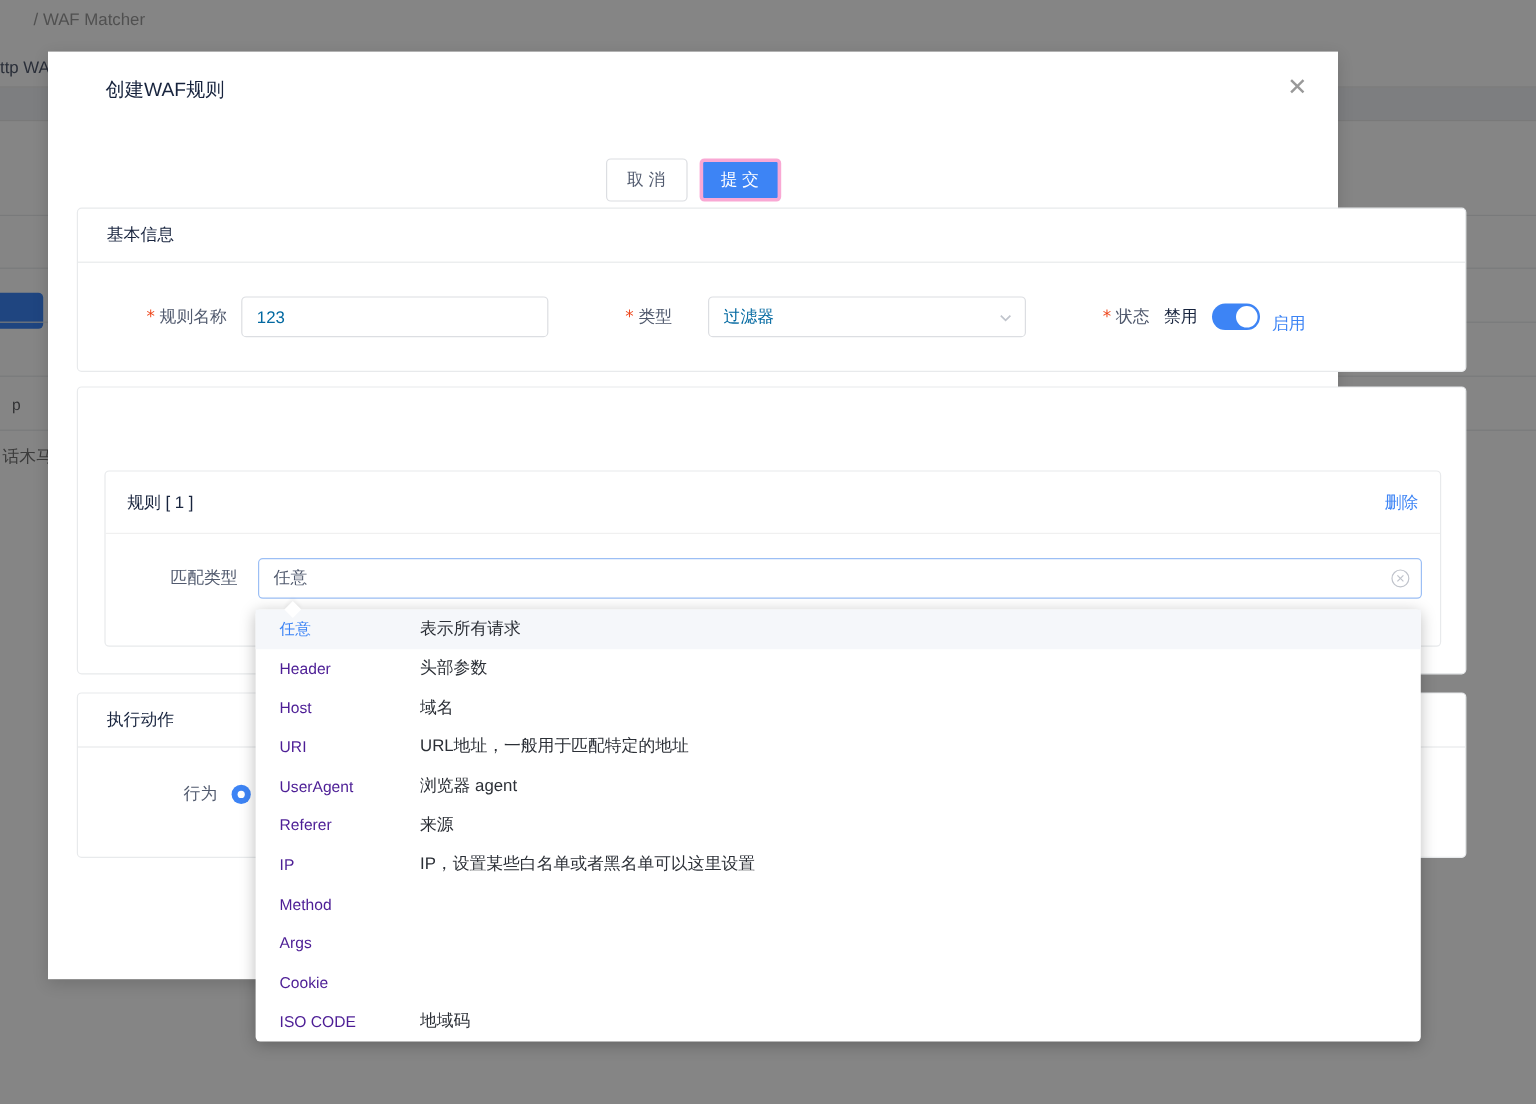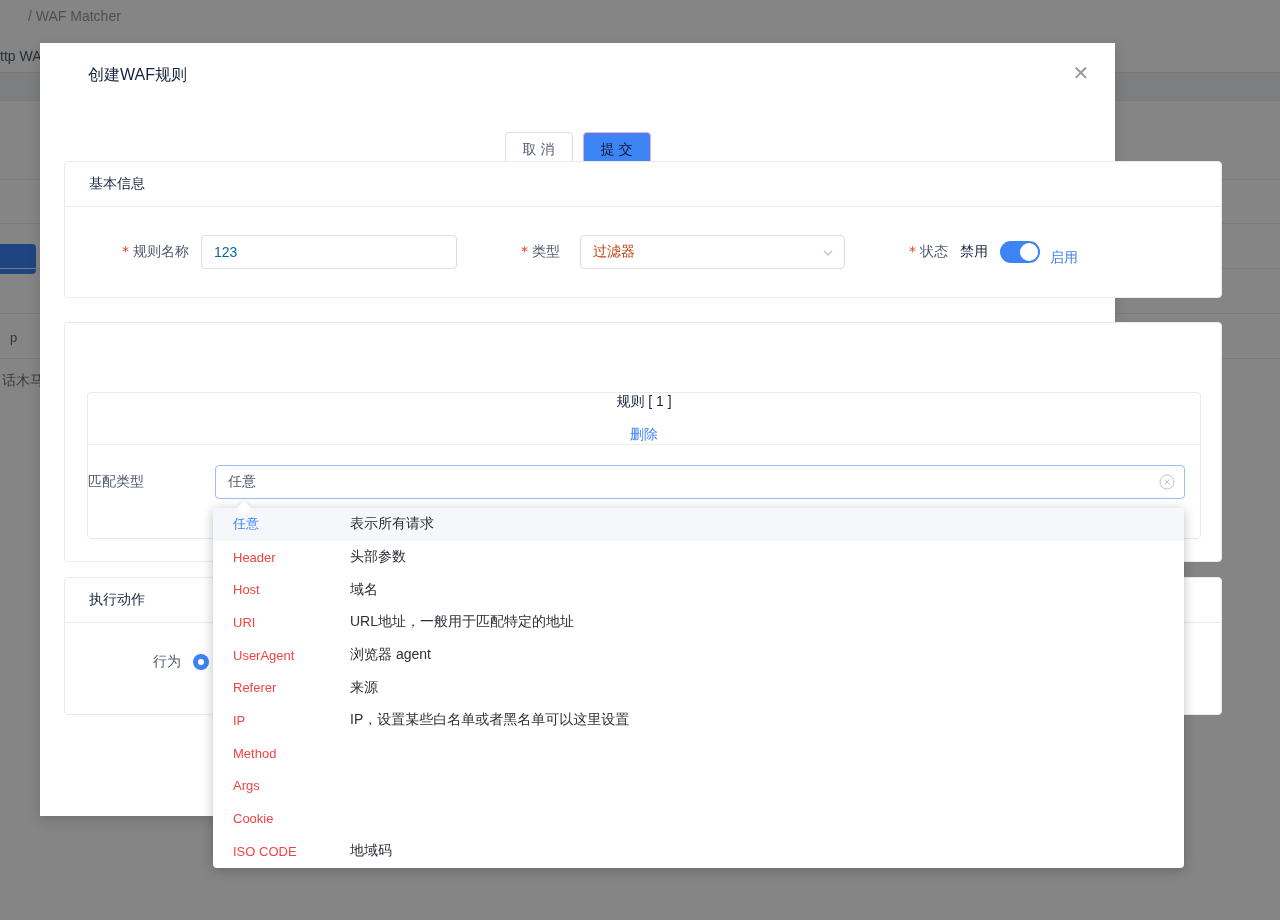--- a/index.html
+++ b/index.html
@@ -20,66 +20,66 @@
   .overlay { position:absolute; inset:0; background:rgba(0,0,0,0.48); z-index:10; }
 
   
   .modal { position:absolute; left:40px; top:43px; width:1075px; height:773px; background:#fff; z-index:20; box-shadow:0 4px 12px rgba(0,0,0,.15); }
   .modal-title { position:absolute; left:48px; top:22px; font-size:16px; font-weight:500; color:#17233d; }
   .modal-close { position:absolute; right:20px; top:16px; width:28px; height:28px; color:#999; font-size:20px; line-height:28px; text-align:center; cursor:pointer; }
 
   .btn-row { position:absolute; left:0; top:89px; width:100%; display:flex; justify-content:center; gap:10px; }
   .btn { height:36px; min-width:68px; padding:0 15px; border-radius:4px; font-size:14px; display:flex; align-items:center; justify-content:center; cursor:pointer; }
   .btn-default { background:#fff; border:1px solid #dcdee2; color:#515a6e; }
-  .btn-primary { background:#3d84f5; border:1px solid #f9a8d4; color:#0f172a; }
+  .btn-primary { background:#3d84f5; border:3px solid #f9a8d4; color:#ffffff; }
 
   .section { position:absolute; left:24px; width:1158px; background:#fff; border:1px solid #e8eaec; border-radius:4px; }
-  .sec-basic  { top:118px; height:137px; }
+  .sec-basic  { top:130px; height:137px; }
   .sec-match  { top:279px; height:240px; }
   .sec-action { top:534px; height:138px; }
   .sec-head { height:45px; padding:0 24px; border-bottom:1px solid #e8eaec; display:flex; align-items:center; justify-content:space-between; font-weight:500; color:#17233d; }
   .link { color:#3d84f5; font-weight:400; cursor:pointer; font-size:14px; }
 
   .star { color:#ed4014; margin-right:4px; font-family:"DejaVu Sans",sans-serif; }
   .fi-label { color:#515a6e; font-size:14px; white-space:nowrap; }
 
   .form-row { display:flex; align-items:center; padding-top:28px; }
   .lbl-name { flex:0 0 124px; text-align:right; }
   .inp { height:34px; border:1px solid #dcdee2; border-radius:4px; padding:0 12px; font-size:14px; color:#0369a1; background:#fff; font-family:inherit; outline:none; }
   .inp-name { width:256px; margin-left:12px; }
   .lbl-type { margin-left:64px; }
-  .select { position:relative; width:265px; height:34px; margin-left:20px; border:1px solid #dcdee2; border-radius:4px; display:flex; align-items:center; padding:0 30px 0 12px; color:#c2410c; background:#fff; cursor:pointer; }
+  .select { position:relative; width:265px; height:34px; margin-left:30px; border:1px solid #dcdee2; border-radius:4px; display:flex; align-items:center; padding:0 30px 0 12px; color:#0369a1; background:#fff; cursor:pointer; }
   .chevron { position:absolute; right:10px; top:11px; width:12px; height:12px; }
   .lbl-status { margin-left:64px; }
   .status-off { margin-left:12px; color:#17233d; font-weight:500; }
   .switch { position:relative; width:40px; height:22px; border-radius:11px; background:#3d84f5; margin-left:12px; cursor:pointer; }
   .switch .knob { position:absolute; right:2px; top:2px; width:18px; height:18px; border-radius:50%; background:#fff; }
   .status-on { margin-left:10px; color:#3d84f5;margin-top:12px; }
 
   .rule-card { position:absolute; left:22px; top:69px; width:1114px; height:147px; border:1px solid #e8eaec; border-radius:4px; background:#fff; }
-  .rule-head { height:52px; padding:0 18px; border-bottom:1px solid #f0f0f0; display:flex; align-items:center; justify-content:space-between; color:#17233d;flex-direction:column; }
+  .rule-head { height:52px; padding:0 18px; border-bottom:1px solid #f0f0f0; display:flex; align-items:center; justify-content:space-between; color:#17233d; }
   .match-row { display:flex; align-items:center; padding-top:20px; }
-  .match-label { flex:0 0 110px; color:#515a6e; }
+  .match-label { flex:0 0 110px; text-align:right; color:#515a6e; }
   .match-input-wrap { position:relative; flex:1; margin-left:17px; margin-right:15px; }
   .inp-match { width:100%; border:1px solid #9cbff5; color:#515a6e; padding-right:34px; }
   .clear-icon { position:absolute; right:10px; top:9px; width:16px; height:16px; cursor:pointer; }
 
   .action-row { display:flex; align-items:center; padding-top:30px; }
   .lbl-behavior { flex:0 0 116px; text-align:right; color:#515a6e; }
   .radio { width:16px; height:16px; border-radius:50%; background:#3d84f5; margin-left:12px; position:relative; cursor:pointer; }
   .radio::after { content:""; position:absolute; left:5px; top:5px; width:6px; height:6px; border-radius:50%; background:#fff; }
 
   .bottom-submit { position:absolute; right:19px; top:720px; }
 
   
   .dropdown { position:absolute; left:213px; top:508px; width:971px; height:360px; background:#fff; border-radius:4px; box-shadow:0 2px 12px rgba(0,0,0,.25); z-index:30; }
   .dd-arrow { position:absolute; left:26px; top:-5px; width:10px; height:10px; background:#fff; transform:rotate(45deg); box-shadow:-2px -2px 3px rgba(0,0,0,.05); }
   .dd-item { height:32.7px; display:flex; align-items:center; cursor:pointer; }
   .dd-item.selected { background:#f5f7fa; }
-  .dd-label { flex:0 0 137px; padding-left:20px; font-size:13px; color:#ef4444; white-space:nowrap; }
+  .dd-label { flex:0 0 137px; padding-left:20px; font-size:13px; color:#4c1d95; white-space:nowrap; }
   .dd-item.selected .dd-label { color:#3d84f5; }
   .dd-desc { font-size:14px; color:#2b2f36; }
 </style>
 </head>
 <body>
 
 <div class="page">
   <div class="topbar">
     <div class="breadcrumb">/  WAF Matcher</div>
     <div class="bg-tab">ttp WAF</div>

